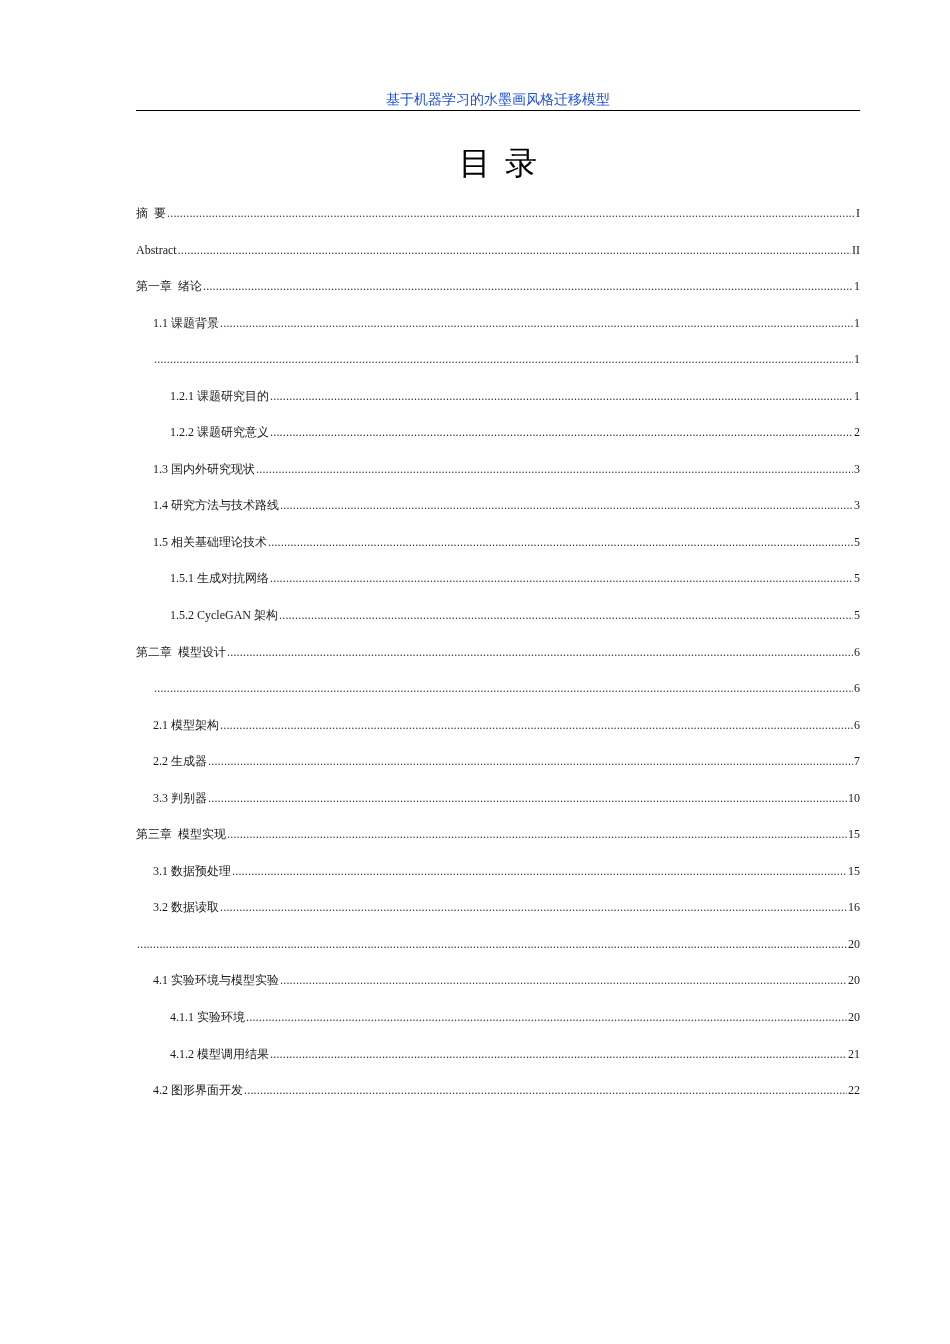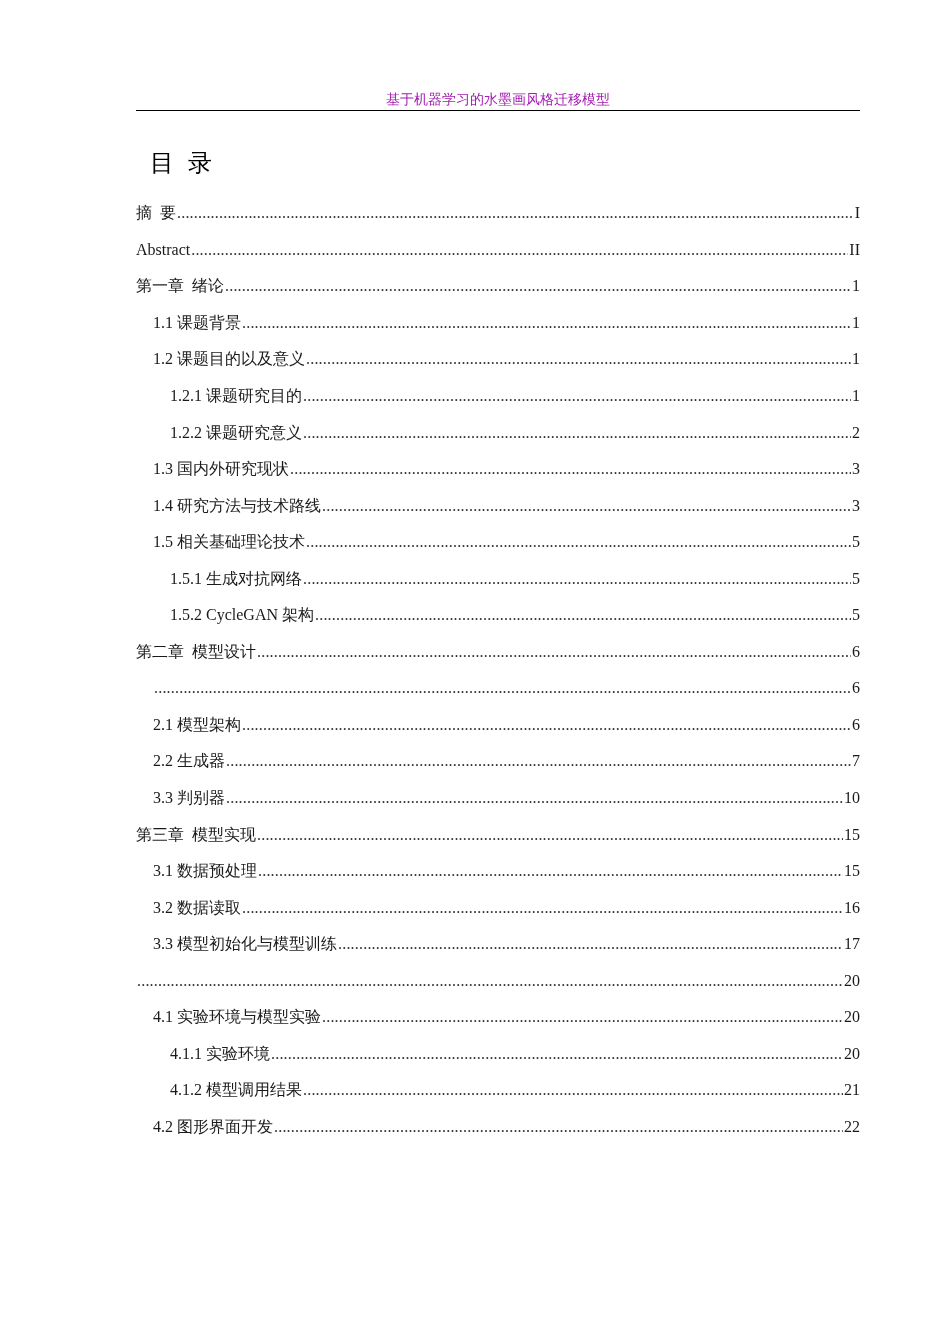--- a/index.html
+++ b/index.html
@@ -1,26 +1,26 @@
 <!DOCTYPE html>
 <html><head>
 <meta charset="utf-8">
 <style>
   html, body { margin: 0; padding: 0; background: #ffffff; }
   body { width: 950px; height: 1344px; position: relative; overflow: hidden;
          font-family: "Liberation Serif", "DejaVu Serif", serif; color: #1a1a1a; }
   .header { position: absolute; left: 136px; top: 90px; width: 724px; text-align: center;
-            font-size: 14px; line-height: 20px; color: #a21caf; }
+            font-size: 14px; line-height: 20px; color: #1d4ed8; }
   .header-rule { position: absolute; left: 136px; top: 110px; width: 724px; height: 0;
                  border-top: 1.5px solid #000; }
-  .toc-title { position: absolute; left: 136px; top: 146px; width: 724px; 
-               font-family: "DejaVu Sans", "Liberation Sans", sans-serif; font-size: 24px;
+  .toc-title { position: absolute; left: 136px; top: 146px; width: 724px; text-align: center;
+               font-family: "DejaVu Sans", "Liberation Sans", sans-serif; font-size: 32px;
                line-height: 34px; letter-spacing: 14px; text-indent: 14px; color: #000; }
   .toc { position: absolute; left: 136px; top: 195px; width: 724px; margin: 0; padding: 0; list-style: none; }
-  .toc-row { display: flex; align-items: center; height: 36.55px; font-size: 16px; line-height: 36px; }
+  .toc-row { display: flex; align-items: flex-start; height: 36.55px; font-size: 12px; line-height: 36px; }
   .toc-row.l1 { padding-left: 0; }
   .toc-row.l2 { padding-left: 17px; }
   .toc-row.l3 { padding-left: 34px; }
   .toc-label { white-space: pre; flex: 0 0 auto; }
   .toc-dots { flex: 1 1 auto; overflow: hidden; white-space: nowrap; color: #333; margin: 0 1px; letter-spacing: 0.2px; }
   .toc-dots::after { content: "......................................................................................................................................................................................................................................................................................................"; }
   .toc-page { flex: 0 0 auto; text-align: right; }
 </style>
 </head>
 <body>
@@ -45,21 +45,20 @@
       <span class="toc-label">第一章  绪论</span>
       <span class="toc-dots"></span>
       <span class="toc-page">1</span>
     </li>
   <li class="toc-row l2">
       <span class="toc-label">1.1 课题背景</span>
       <span class="toc-dots"></span>
       <span class="toc-page">1</span>
     </li>
   <li class="toc-row l2">
-      <span class="toc-label">1.2 课题目的以及意义</span>
       <span class="toc-dots"></span>
       <span class="toc-page">1</span>
     </li>
   <li class="toc-row l3">
       <span class="toc-label">1.2.1 课题研究目的</span>
       <span class="toc-dots"></span>
       <span class="toc-page">1</span>
     </li>
   <li class="toc-row l3">
       <span class="toc-label">1.2.2 课题研究意义</span>
@@ -123,25 +122,20 @@
   <li class="toc-row l2">
       <span class="toc-label">3.1 数据预处理</span>
       <span class="toc-dots"></span>
       <span class="toc-page">15</span>
     </li>
   <li class="toc-row l2">
       <span class="toc-label">3.2 数据读取</span>
       <span class="toc-dots"></span>
       <span class="toc-page">16</span>
     </li>
-  <li class="toc-row l2">
-      <span class="toc-label">3.3 模型初始化与模型训练</span>
-      <span class="toc-dots"></span>
-      <span class="toc-page">17</span>
-    </li>
   <li class="toc-row l1">
       <span class="toc-dots"></span>
       <span class="toc-page">20</span>
     </li>
   <li class="toc-row l2">
       <span class="toc-label">4.1 实验环境与模型实验</span>
       <span class="toc-dots"></span>
       <span class="toc-page">20</span>
     </li>
   <li class="toc-row l3">

